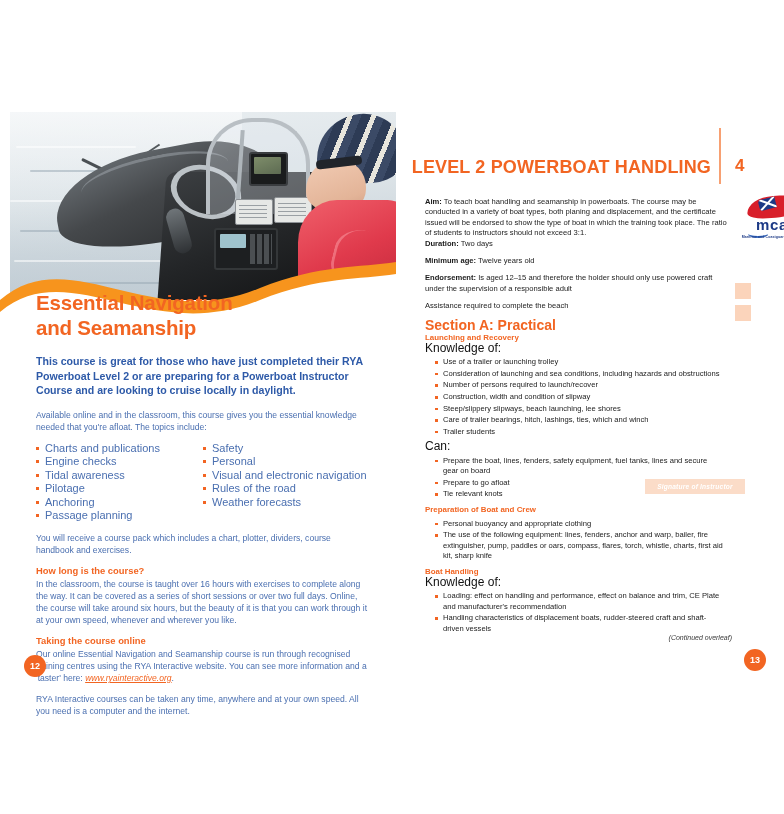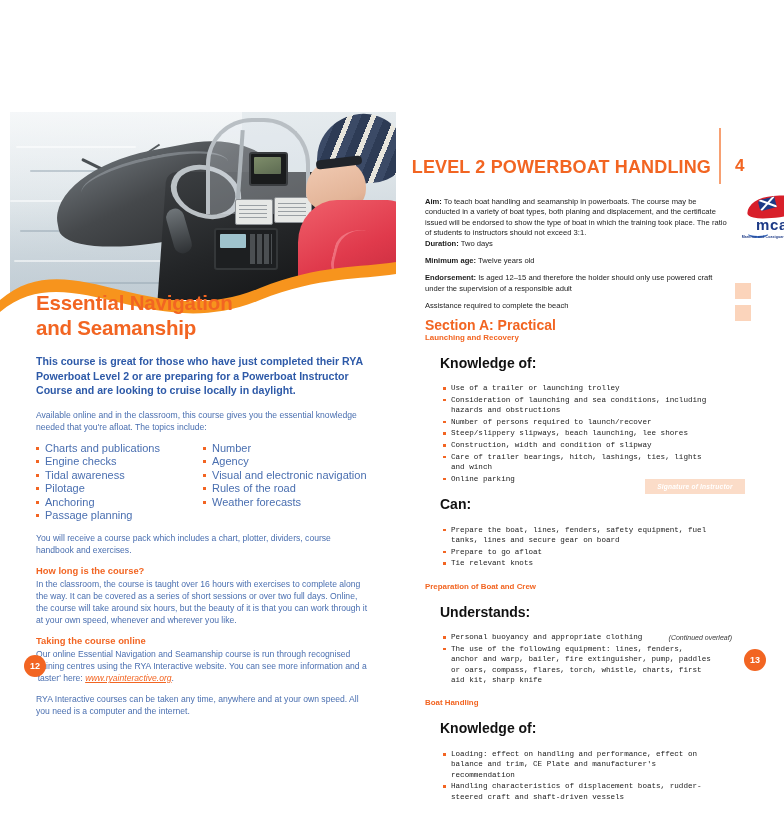--- a/index.html
+++ b/index.html
@@ -490,30 +490,29 @@
   }
   .sub-head {
     color: #f26522;
     font-size: 7.9px;
     font-weight: bold;
     margin: 0;
     line-height: 11px;
   }
   .lbl {
     color: #111111;
-    font-size: 14px;
-    font-weight: bold;
-    margin: 15px;
+    font-size: 12px;
+    font-weight: normal;
+    margin: 0;
     line-height: 10.6px;
   }
   .rlist {
-    margin: 12px;
+    margin: 4px;
     padding: 0;
     list-style: none;
-    font-family: Liberation Mono, monospace;
   }
   .rlist li {
     position: relative;
     padding-left: 14px;
     color: #1b1b1b;
     font-size: 7.6px;
     line-height: 10.4px;
     margin: 1.2px 0;
   }
   .rlist li::before {
@@ -652,22 +651,22 @@
       <div class="topics">
         <div class="topics-col">
           <div class="topic">Charts and publications</div>
           <div class="topic">Engine checks</div>
           <div class="topic">Tidal awareness</div>
           <div class="topic">Pilotage</div>
           <div class="topic">Anchoring</div>
           <div class="topic">Passage planning</div>
         </div>
         <div class="topics-col">
-          <div class="topic">Number</div>
-          <div class="topic">Agency</div>
+          <div class="topic">Safety</div>
+          <div class="topic">Personal</div>
           <div class="topic">Visual and electronic navigation</div>
           <div class="topic">Rules of the road</div>
           <div class="topic">Weather forecasts</div>
         </div>
       </div>
 
       <p class="lp-para">You will receive a course pack which includes a chart, plotter, dividers, course handbook and exercises.</p>
 
       <p class="lp-sub">How long is the course?</p>
       <p class="lp-para">In the classroom, the course is taught over 16 hours with exercises to complete along the way. It can be covered as a series of short sessions or over two full days. Online, the course will take around six hours, but the beauty of it is that you can work through it at your own speed, whenever and wherever you like.</p>
@@ -701,35 +700,34 @@
 
       <div class="rp-gap"></div>
       <p class="sec-head">Section A: Practical</p>
 
       <p class="sub-head">Launching and Recovery</p>
       <p class="lbl">Knowledge of:</p>
       <ul class="rlist">
         <li>Use of a trailer or launching trolley</li>
         <li>Consideration of launching and sea conditions, including hazards and obstructions</li>
         <li>Number of persons required to launch/recover</li>
+        <li>Construction, width and condition of slipway</li>
         <li>Steep/slippery slipways, beach launching, lee shores</li>
-        <li>Construction, width and condition of slipway</li>
-        <li>Care of trailer bearings, hitch, lashings, ties, lights and winch</li>
-        <li>Online parking</li>
+        <li>Care of trailer bearings, hitch, lashings, ties, which and winch</li>
+        <li>Trailer students</li>
       </ul>
 
       <p class="lbl">Can:</p>
       <ul class="rlist">
         <li>Prepare the boat, lines, fenders, safety equipment, fuel tanks, lines and secure gear on board</li>
         <li>Prepare to go afloat</li>
         <li>Tie relevant knots</li>
       </ul>
 
       <p class="sub-head">Preparation of Boat and Crew</p>
-      <p class="lbl">Understands:</p>
       <ul class="rlist">
         <li>Personal buoyancy and appropriate clothing</li>
         <li>The use of the following equipment: lines, fenders, anchor and warp, bailer, fire extinguisher, pump, paddles or oars, compass, flares, torch, whistle, charts, first aid kit, sharp knife</li>
       </ul>
 
       <p class="sub-head">Boat Handling</p>
       <p class="lbl">Knowledge of:</p>
       <ul class="rlist">
         <li>Loading: effect on handling and performance, effect on balance and trim, CE Plate and manufacturer's recommendation</li>
         <li>Handling characteristics of displacement boats, rudder-steered craft and shaft-driven vessels</li>

